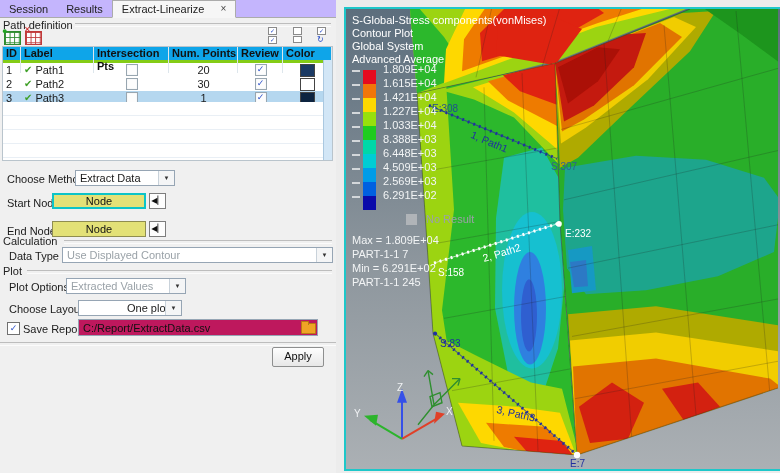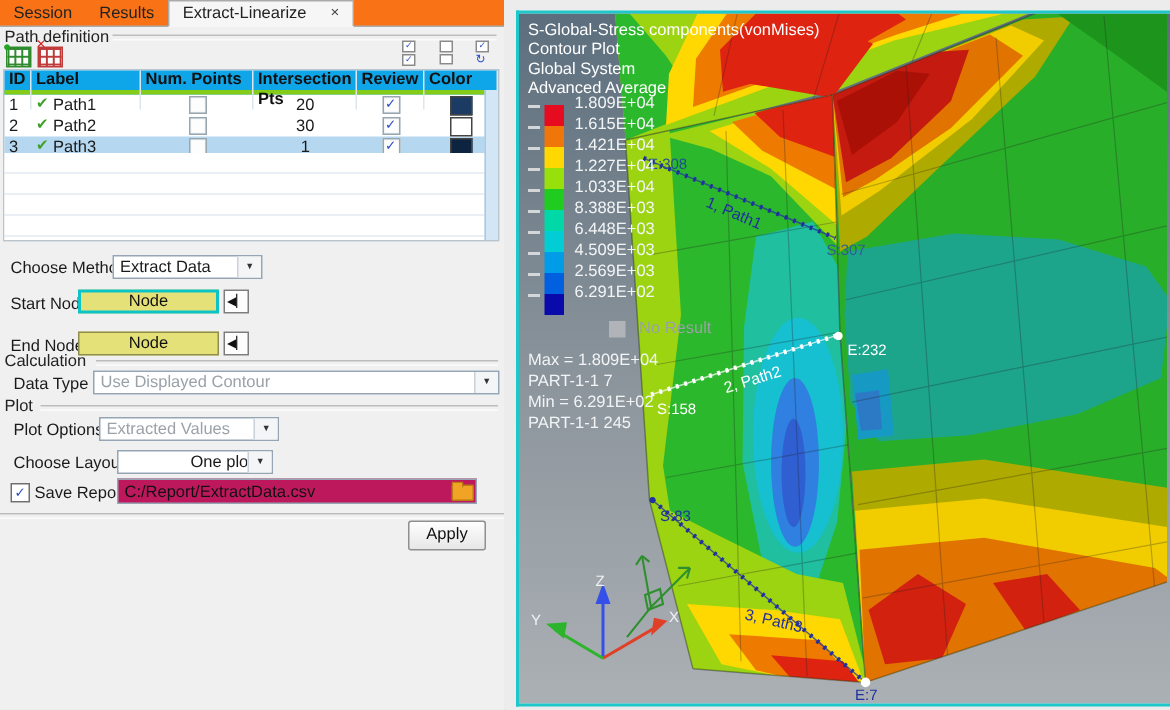--- a/index.html
+++ b/index.html
@@ -1,20 +1,20 @@
 <!DOCTYPE html>
 <html><head>
 <meta charset="utf-8">
 <style>
   html,body{margin:0;padding:0;}
   body{width:780px;height:473px;position:relative;overflow:hidden;background:#f0f0f0;
        font-family:"Liberation Sans","DejaVu Sans",sans-serif;font-size:11px;color:#1a1a1a;}
   
   .left-panel{position:absolute;left:0;top:0;width:336px;height:473px;background:#f0f0f0;border-right:1px solid #bfbfbf;}
-  .tabbar{position:absolute;left:0;top:0;right:0;height:17px;display:flex;align-items:flex-end;border-bottom:1px solid #ababab;background:#f97316;}
+  .tabbar{position:absolute;left:0;top:0;right:0;height:17px;display:flex;align-items:flex-end;border-bottom:1px solid #ababab;background:#c4b5fd;}
   .tab{padding:2px 9px 2px 9px;color:#222;cursor:default;}
   .tab.active{background:#f6f6f6;border:1px solid #ababab;border-bottom:1px solid #f6f6f6;margin-bottom:-1px;display:flex;gap:16px;align-items:center;}
   .tab-close{color:#444;font-size:10px;line-height:10px;}
   .group-label{position:absolute;color:#222;}
   .hline{position:absolute;height:2px;border-top:1px solid #bdbdbd;border-bottom:1px solid #fbfbfb;}
   
   .tbl-ico{position:absolute;width:15px;height:12px;border:1px solid currentColor;
     background-image:linear-gradient(currentColor 1px,transparent 1px),linear-gradient(90deg,currentColor 1px,transparent 1px);
     background-size:4.6px 5.2px;background-color:#fdfdfd;}
   .badge{position:absolute;font-weight:bold;}
@@ -95,22 +95,22 @@
   </div>
   <div class="cb-ico" style="left:317px;top:27px;">
     <span class="mini-cb">✓</span>
     <span style="font-size:8px;color:#2b50c8;line-height:7px;">↻</span>
   </div>
 
   <div class="ptable">
     <div class="thead">
       <div>ID</div>
       <div>Label</div>
+      <div>Intersection Pts</div>
       <div>Num. Points</div>
-      <div>Intersection Pts</div>
       <div>Review</div>
       <div>Color</div>
     </div>
 
     <div class="trow">
       <div>1</div>
       <div>
           <span class="green-check">✔</span>
           <span>Path1</span>
         </div>

